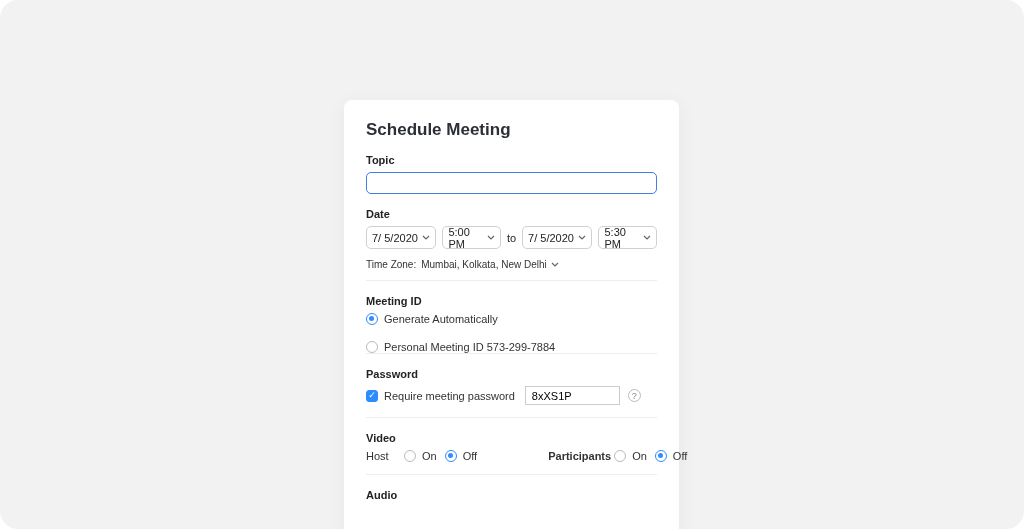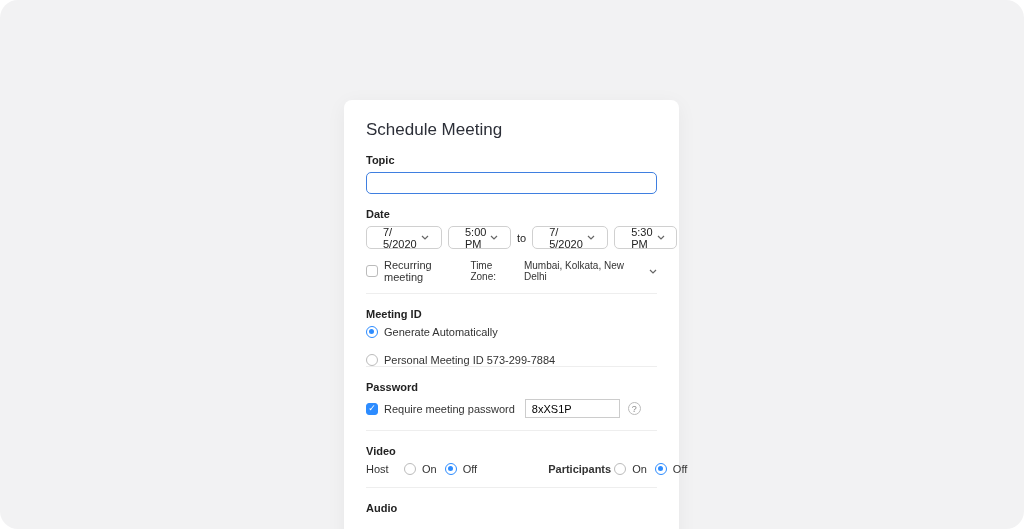--- a/index.html
+++ b/index.html
@@ -21,21 +21,21 @@
     left: 344px;
     top: 100px;
     width: 335px;
     background: #fff;
     border-radius: 8px;
     padding: 20px 22px 70px 22px;
     box-shadow: 0 4px 20px rgba(0,0,0,0.05);
   }
   .title {
     font-size: 17px;
-    font-weight: 400;
+    font-weight: 700;
     color: #2c2f38;
     margin-bottom: 14px;
   }
   .section-label {
     font-size: 11px;
     font-weight: 700;
     color: #222;
     margin-bottom: 6px;
   }
   .topic-input {
@@ -50,21 +50,21 @@
   }
   .row { display: flex; align-items: center; }
   .date-row { gap: 6px; margin-bottom: 10px; }
   .select-box {
     display: flex;
     align-items: center;
     justify-content: space-between;
     border: 1px solid #d0d0d0;
     border-radius: 5px;
     height: 23px;
-    padding: 0 16px;
+    padding: 0 5px;
     font-size: 11px;
     color: #222;
     background: #fff;
     cursor: pointer;
   }
   .select-box.date { width: 76px; }
   .select-box.time { width: 63px; }
   .chev {
     display: inline-block;
     margin-left: 4px;
@@ -203,24 +203,20 @@
         <span>5:30 PM</span>
         <span class="chev">
             <svg width="8" height="5">
               <path d="M1 1l3 3 3-3" stroke="#666" stroke-width="1.2" fill="none"></path>
             </svg>
           </span>
       </div>
     </div>
 
     <div class="rec-row">
-      <div class="row">
-        <span class="checkbox"></span>
-        <span class="lbl">Recurring meeting</span>
-      </div>
       <div class="tz-group">
         <span>Time Zone:</span>
         <span class="tz-val">
           <span>Mumbai, Kolkata, New Delhi</span>
           <span class="chev">
               <svg width="8" height="5">
                 <path d="M1 1l3 3 3-3" stroke="#666" stroke-width="1.2" fill="none"></path>
               </svg>
             </span>
         </span>

